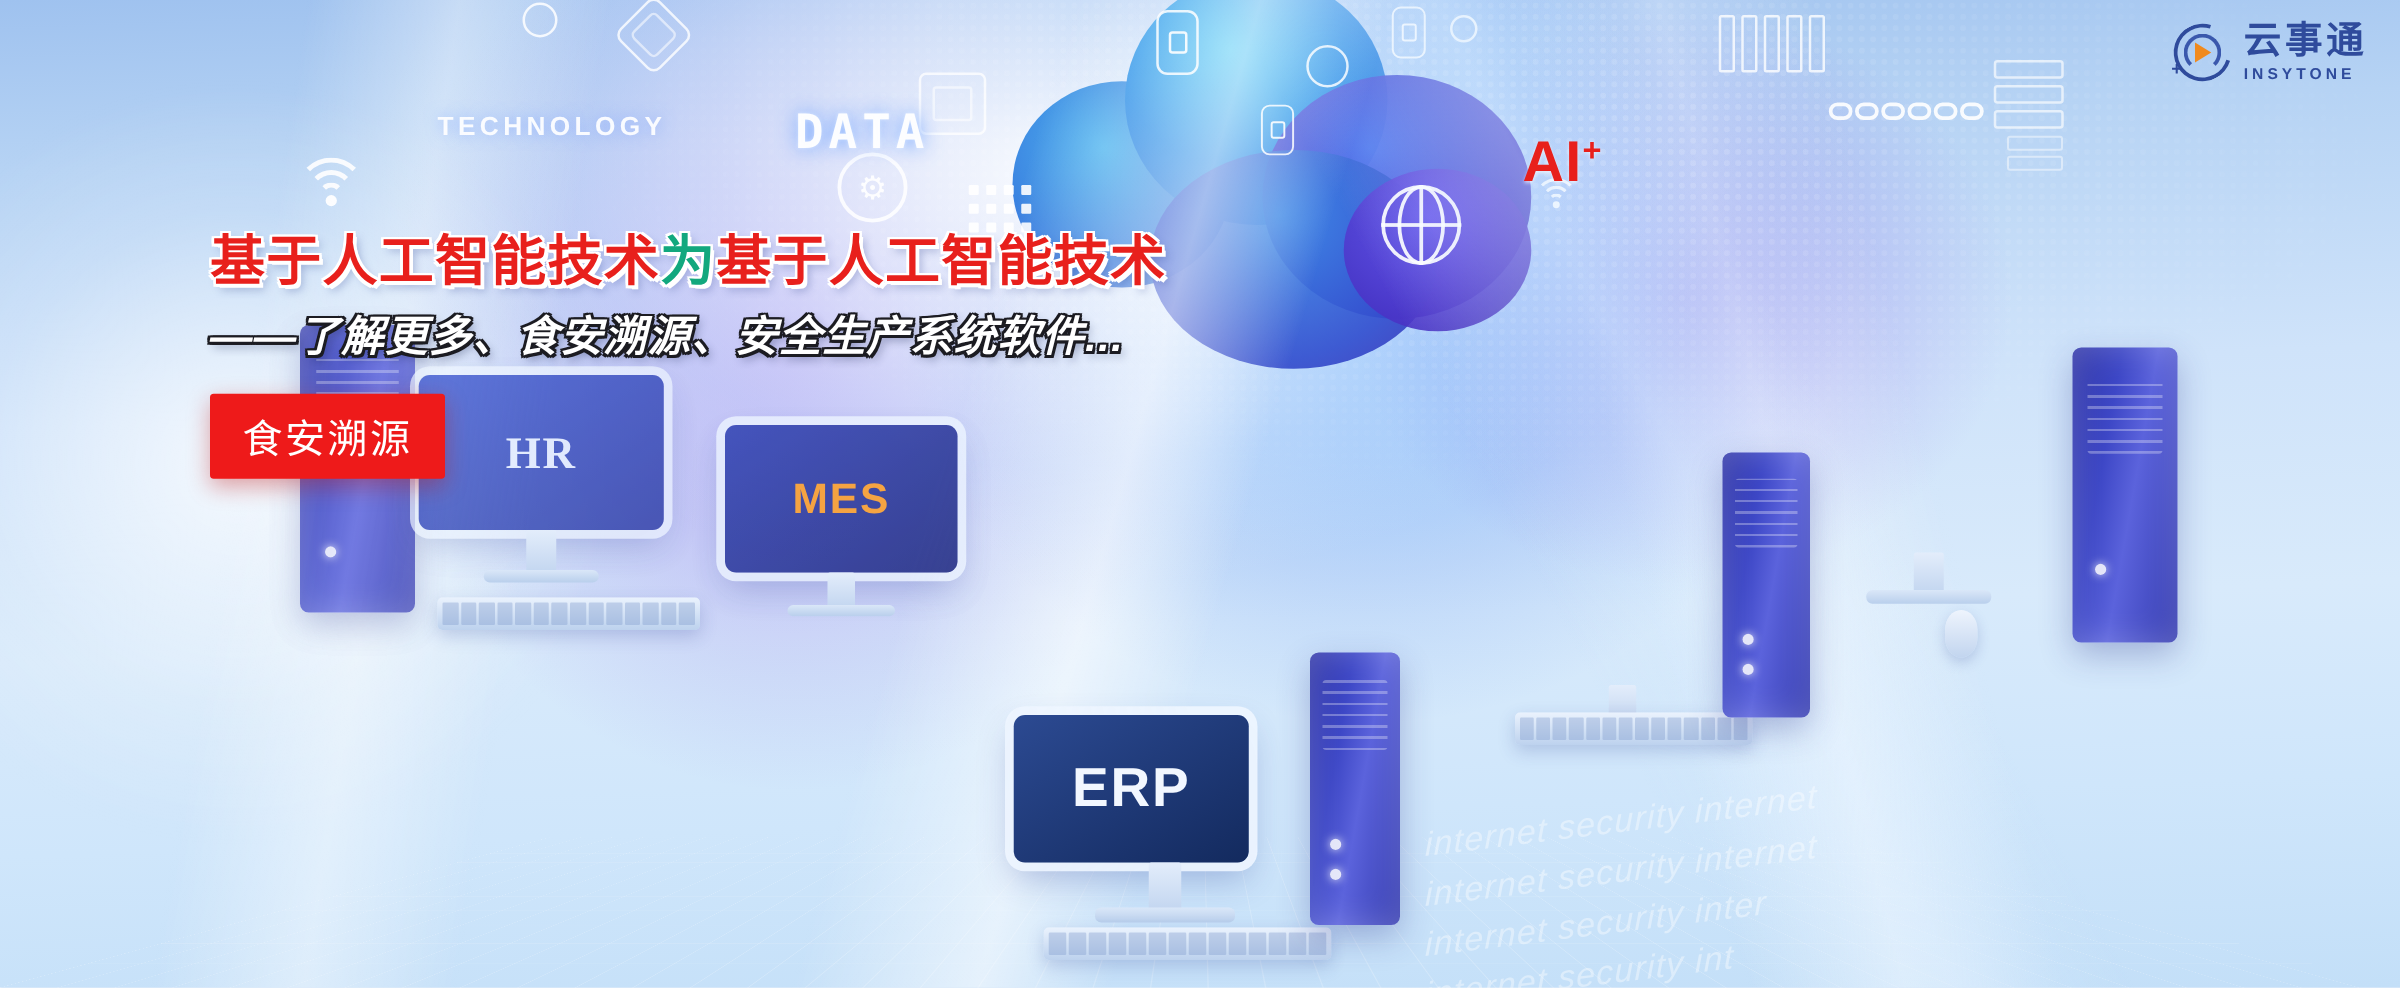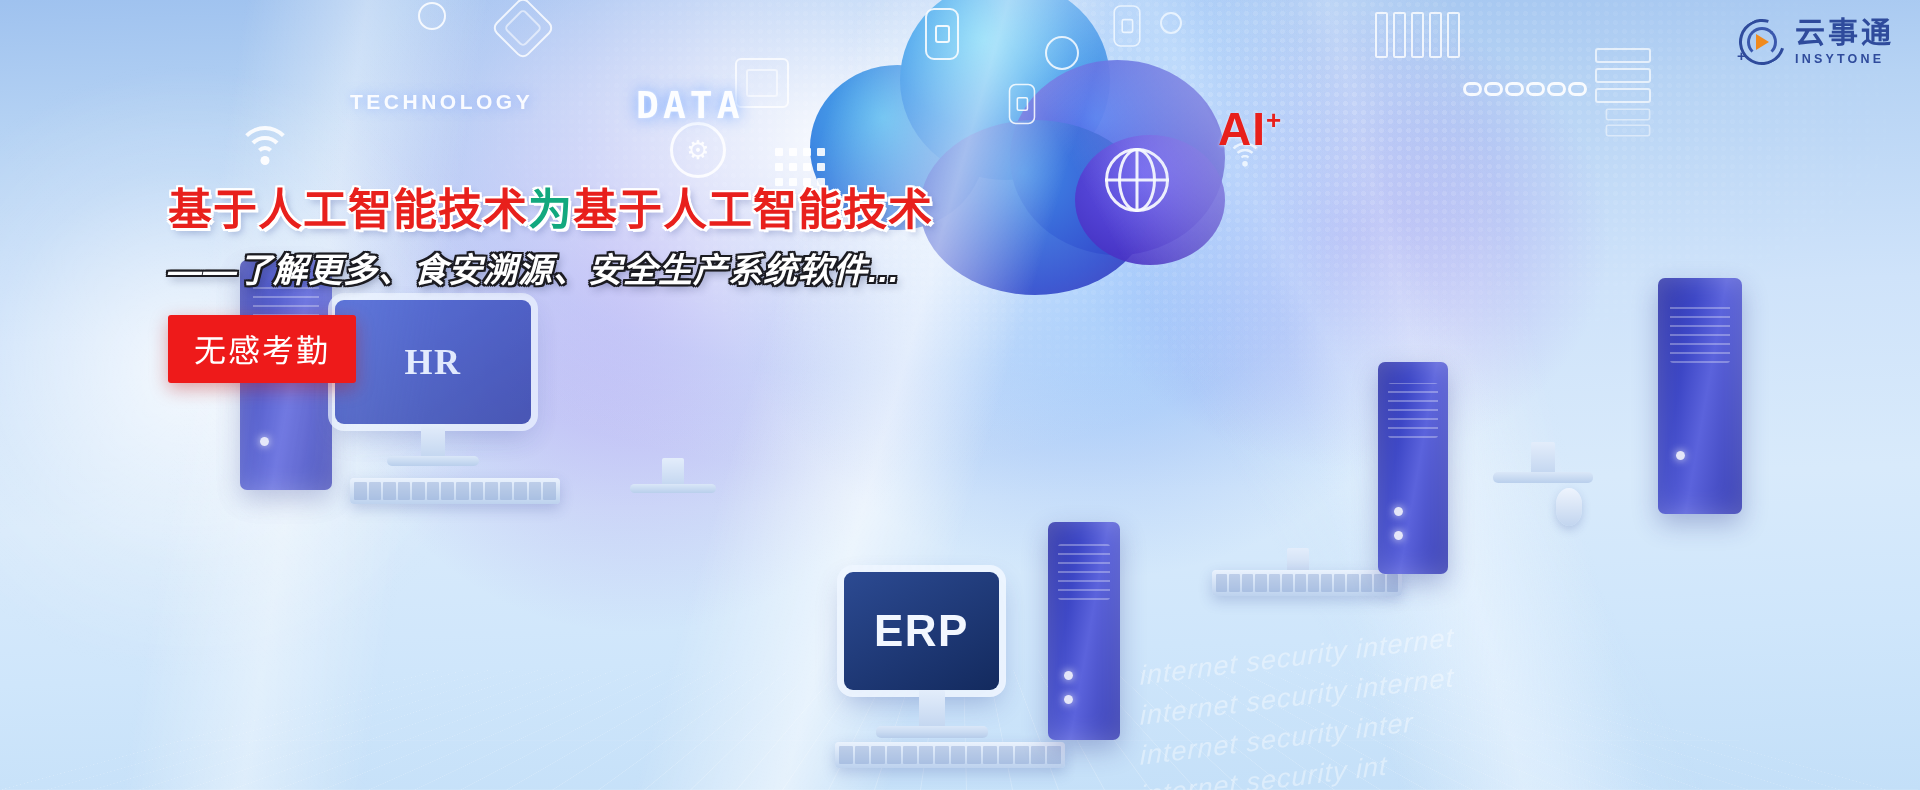--- a/index.html
+++ b/index.html
@@ -376,24 +376,27 @@
       <span></span>
     <span></span>
       <span></span>
       <span></span>
       <span></span>
       <span></span>
       <span></span>
       <span></span>
   </div>
 
+  <div class="monitor" style="left:580px;top:340px;width:186px;height:118px;">
+    <div class="screen" style="background:linear-gradient(145deg,#2a3cb0,#16207a);font-size:34px;color:#ff9c1a;opacity:.82;">MES</div>
+  </div>
   <div class="stand" style="left:673px;top:458px;width:22px;height:28px;"></div>
   <div class="base" style="left:673px;top:484px;width:86px;height:9px;"></div>
 
-  <div class="monitor" style="left:844px;top:572px;width:155px;height:118px;">
+  <div class="monitor" style="left:811px;top:572px;width:188px;height:118px;">
     <div class="screen" style="background:linear-gradient(150deg,#2c4a92,#132a5e);font-size:44px;color:#f2f7ff;">ERP</div>
   </div>
   <div class="stand" style="left:932px;top:690px;width:26px;height:38px;"></div>
   <div class="base" style="left:932px;top:726px;width:112px;height:12px;"></div>
   <div class="keyboard" style="left:835px;top:742px;width:230px;">
     <span></span>
       <span></span>
       <span></span>
       <span></span>
       <span></span>
@@ -454,21 +457,21 @@
   </div>
 
   <div class="copy">
 
     <div class="h2">
       <span>基于人工智能技术</span><span class="accent">为</span><span>基于人工智能技术</span>
     </div>
 
     <div class="h3">——了解更多、食安溯源、安全生产系统软件...</div>
 
-    <button class="cta">无感考勤</button>
+    <button class="cta">食安溯源</button>
   </div>
 
   <div class="logo">
     <div class="logo-mark">
       <div class="o1"></div>
         <div class="o2"></div>
         <div class="tri"></div>
         <div class="plus">+</div>
     </div>
     <div class="logo-text">

